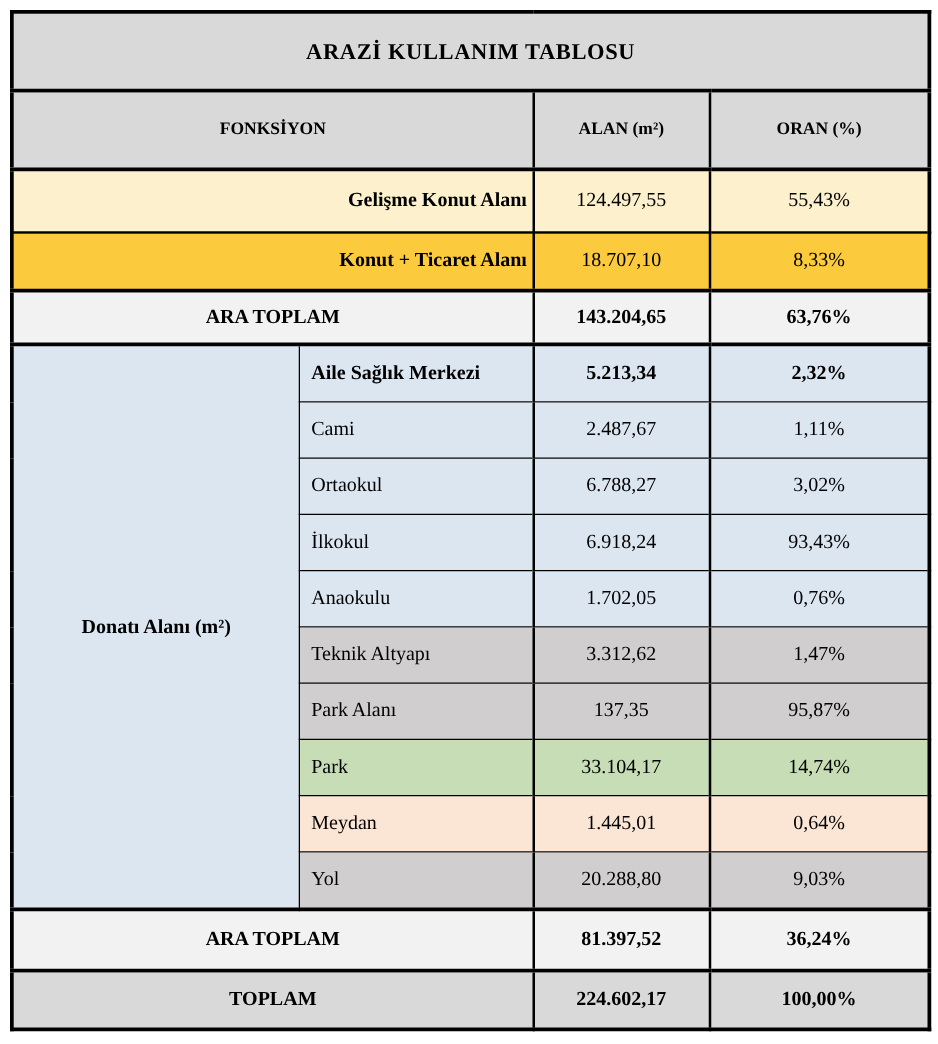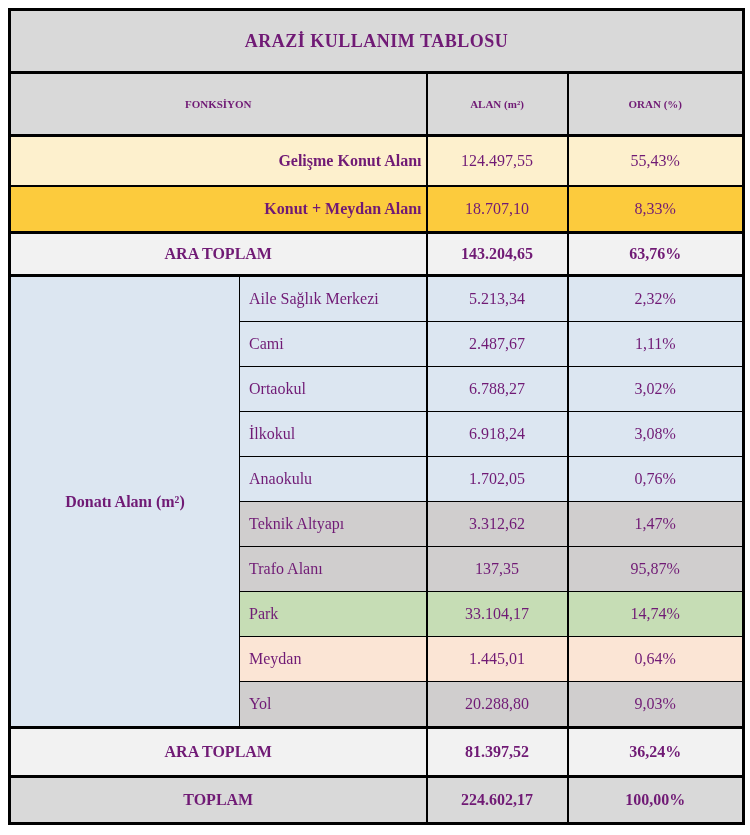--- a/index.html
+++ b/index.html
@@ -15,21 +15,21 @@
     left: 8px;
     top: 8px;
   }
   table {
     border-collapse: collapse;
     table-layout: fixed;
     width: 734px;
   }
   td {
     border: 2px solid #000;
-    color: #701a75;
+    color: #000000;
     font-size: 16px;
     text-align: center;
     vertical-align: middle;
     padding: 2px 4px;
     overflow: hidden;
     white-space: nowrap;
   }
   
   col.c-sub1 { width: 230px; }
   col.c-sub2 { width: 187px; }
@@ -55,29 +55,29 @@
   .bg-gold     { background: #fccb3d; }
   .bg-subtotal { background: #f2f2f2; }
   .bg-blue     { background: #dce6f1; }
   .bg-gray     { background: #d0cece; }
   .bg-green    { background: #c6ddb5; }
   .bg-peach    { background: #fbe5d5; font-family: Liberation Serif, serif; }
 
   
   .bold { font-weight: bold; }
   .t-lg { font-size: 18px; letter-spacing: 0.5px; }
-  .t-hd { font-size: 11px; }
+  .t-hd { font-size: 14px; }
   .left { text-align: right; padding-left: 7px; }
   .left-sub { text-align: left; padding-left: 9px; }
 
   
   tr.major > td { border-top-width: 3px; }
   tr.thin-top > td { border-top-width: 1px; }
   tr.d-row > td { border-bottom-width: 1px; }
-  tr.d-first > td { border-top-width: 3px; }
+  tr.d-first > td { border-top-width: 3px; font-weight: bold; }
   td.donati-span { border-right-width: 1px; border-bottom-width: 3px; }
   td.d-label { border-left-width: 1px; }
   tr.row-sub2 > td { border-top-width: 3px; }
 </style>
 </head>
 <body>
 
 <div class="table-wrap">
 <table>
   <colgroup>
@@ -98,21 +98,21 @@
     <td class="bg-header bold t-hd">ORAN (%)</td>
   </tr>
 
   <tr class="row-gelisme major">
     <td colspan="2" class="bg-cream bold left">Gelişme Konut Alanı</td>
     <td class="bg-cream">124.497,55</td>
     <td class="bg-cream">55,43%</td>
   </tr>
 
   <tr class="row-konut">
-    <td colspan="2" class="bg-gold bold left">Konut + Meydan Alanı</td>
+    <td colspan="2" class="bg-gold bold left">Konut + Ticaret Alanı</td>
     <td class="bg-gold">18.707,10</td>
     <td class="bg-gold">8,33%</td>
   </tr>
 
   <tr class="row-sub1 major">
     <td colspan="2" class="bg-subtotal bold">ARA TOPLAM</td>
     <td class="bg-subtotal bold">143.204,65</td>
     <td class="bg-subtotal bold">63,76%</td>
   </tr>
 
@@ -128,34 +128,34 @@
     <td class="bg-blue">1,11%</td>
   </tr>
   <tr class="d-row thin-top">
     <td class="bg-blue left-sub d-label">Ortaokul</td>
     <td class="bg-blue">6.788,27</td>
     <td class="bg-blue">3,02%</td>
   </tr>
   <tr class="d-row thin-top">
     <td class="bg-blue left-sub d-label">İlkokul</td>
     <td class="bg-blue">6.918,24</td>
-    <td class="bg-blue">3,08%</td>
+    <td class="bg-blue">93,43%</td>
   </tr>
   <tr class="d-row thin-top">
     <td class="bg-blue left-sub d-label">Anaokulu</td>
     <td class="bg-blue">1.702,05</td>
     <td class="bg-blue">0,76%</td>
   </tr>
   <tr class="d-row thin-top">
     <td class="bg-gray left-sub d-label">Teknik Altyapı</td>
     <td class="bg-gray">3.312,62</td>
     <td class="bg-gray">1,47%</td>
   </tr>
   <tr class="d-row thin-top">
-    <td class="bg-gray left-sub d-label">Trafo Alanı</td>
+    <td class="bg-gray left-sub d-label">Park Alanı</td>
     <td class="bg-gray">137,35</td>
     <td class="bg-gray">95,87%</td>
   </tr>
   <tr class="d-row thin-top">
     <td class="bg-green left-sub d-label">Park</td>
     <td class="bg-green">33.104,17</td>
     <td class="bg-green">14,74%</td>
   </tr>
   <tr class="d-row thin-top">
     <td class="bg-peach left-sub d-label">Meydan</td>

